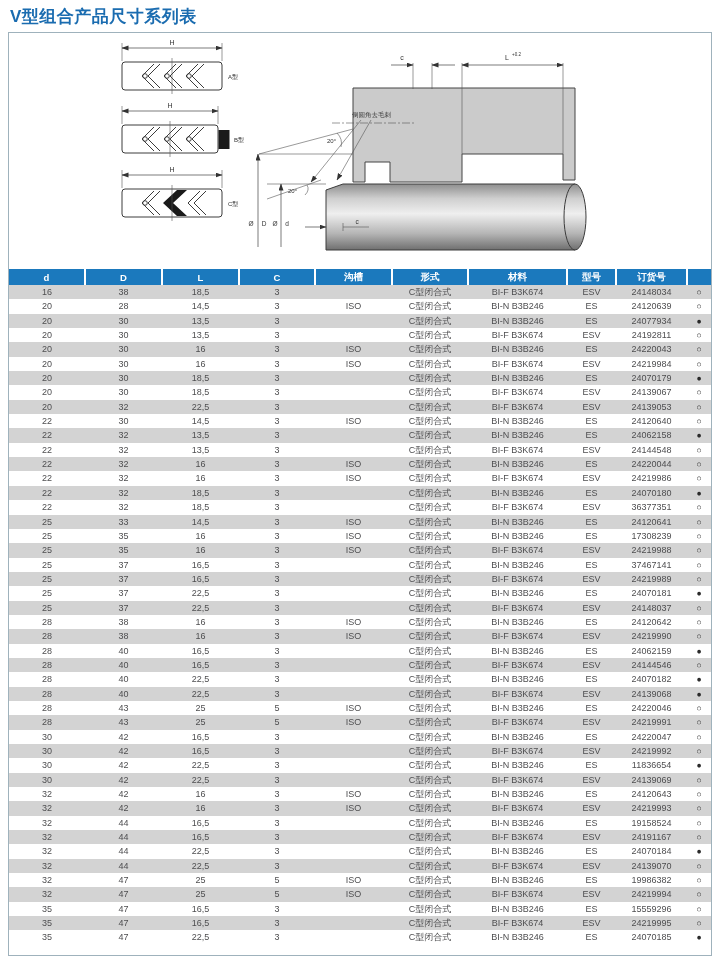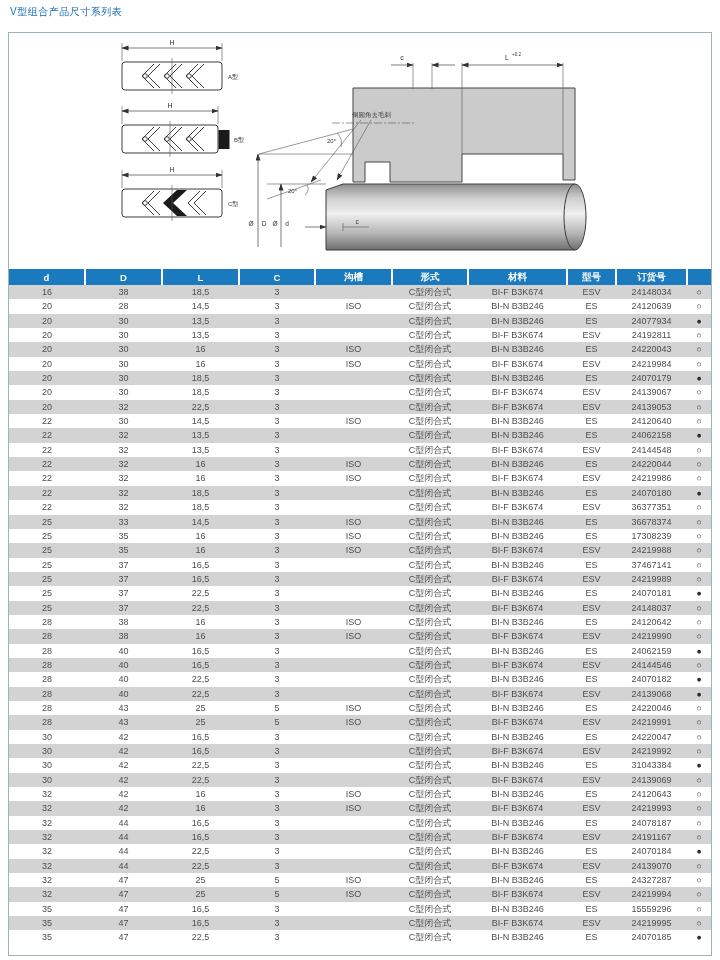--- a/index.html
+++ b/index.html
@@ -2,21 +2,21 @@
 <html><head>
 <meta charset="utf-8">
 <style>
   html,body{margin:0;padding:0;}
   body{
     width:720px;height:960px;background:#ffffff;position:relative;
     font-family:"Liberation Sans",sans-serif;overflow:hidden;
   }
   .page-title{
     position:absolute;left:10px;top:5px;
-    font-size:10px;font-weight:normal;color:#1a6cb0;letter-spacing:.5px;
+    font-size:17px;font-weight:bold;color:#1a6cb0;letter-spacing:.5px;
   }
   .frame{
     position:absolute;left:8px;top:32px;width:704px;height:924px;
     border:1px solid #9fb2bc;background:#fff;box-sizing:border-box;
   }
   .drawing{height:236px;}
   .drawing svg{display:block;}
   table.spec{
     border-collapse:collapse;width:702px;table-layout:fixed;
   }
@@ -388,21 +388,21 @@
         </tr>
         <tr>
           <td>25</td>
           <td>33</td>
           <td>14,5</td>
           <td>3</td>
           <td>ISO</td>
           <td>C型闭合式</td>
           <td>BI-N B3B246</td>
           <td>ES</td>
-          <td>36678374</td>
+          <td>24120641</td>
           <td>○</td>
         </tr>
         <tr>
           <td>25</td>
           <td>35</td>
           <td>16</td>
           <td>3</td>
           <td>ISO</td>
           <td>C型闭合式</td>
           <td>BI-N B3B246</td>
@@ -592,21 +592,21 @@
         </tr>
         <tr>
           <td>30</td>
           <td>42</td>
           <td>22,5</td>
           <td>3</td>
           <td></td>
           <td>C型闭合式</td>
           <td>BI-N B3B246</td>
           <td>ES</td>
-          <td>31043384</td>
+          <td>11836654</td>
           <td>●</td>
         </tr>
         <tr>
           <td>30</td>
           <td>42</td>
           <td>22,5</td>
           <td>3</td>
           <td></td>
           <td>C型闭合式</td>
           <td>BI-F B3K674</td>
@@ -640,21 +640,21 @@
         </tr>
         <tr>
           <td>32</td>
           <td>44</td>
           <td>16,5</td>
           <td>3</td>
           <td></td>
           <td>C型闭合式</td>
           <td>BI-N B3B246</td>
           <td>ES</td>
-          <td>24078187</td>
+          <td>19158524</td>
           <td>○</td>
         </tr>
         <tr>
           <td>32</td>
           <td>44</td>
           <td>16,5</td>
           <td>3</td>
           <td></td>
           <td>C型闭合式</td>
           <td>BI-F B3K674</td>
@@ -688,21 +688,21 @@
         </tr>
         <tr>
           <td>32</td>
           <td>47</td>
           <td>25</td>
           <td>5</td>
           <td>ISO</td>
           <td>C型闭合式</td>
           <td>BI-N B3B246</td>
           <td>ES</td>
-          <td>24327287</td>
+          <td>19986382</td>
           <td>○</td>
         </tr>
         <tr>
           <td>32</td>
           <td>47</td>
           <td>25</td>
           <td>5</td>
           <td>ISO</td>
           <td>C型闭合式</td>
           <td>BI-F B3K674</td>

